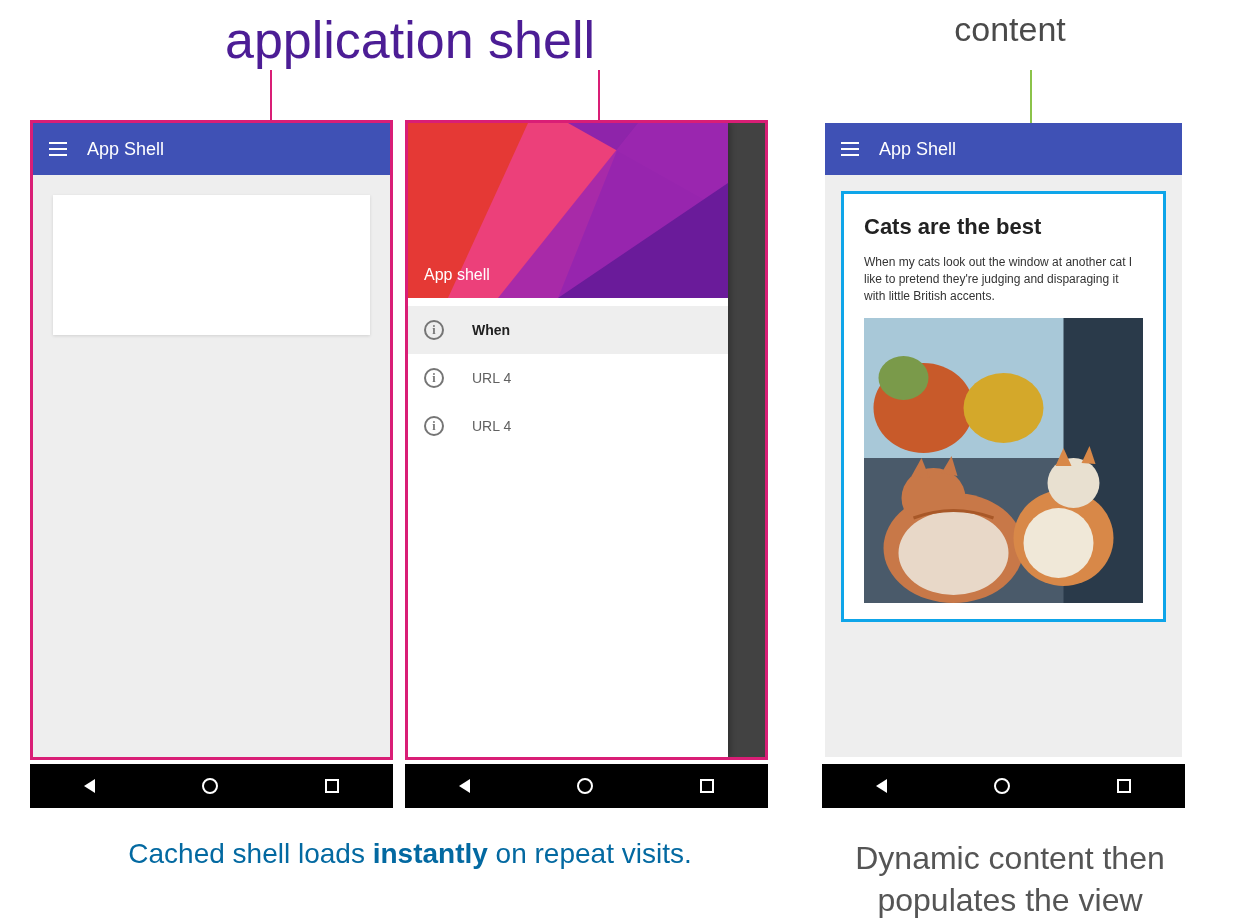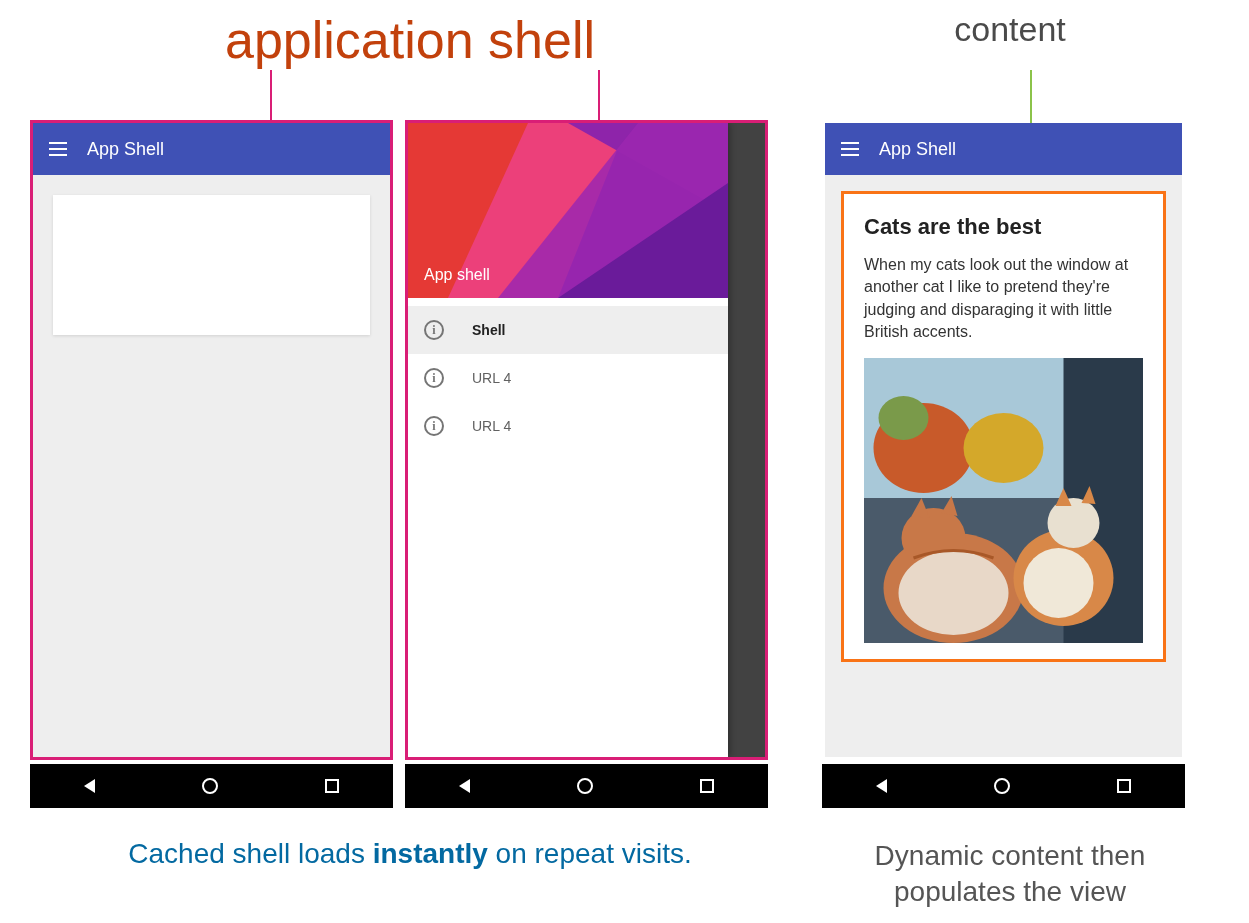--- a/index.html
+++ b/index.html
@@ -13,21 +13,21 @@
     }
     .headers {
       display: flex;
       margin-bottom: 0;
     }
     .header-left {
       width: 760px;
       text-align: center;
       font-size: 52px;
       font-weight: 300;
-      color: #c2410c;
+      color: #4c1d95;
     }
     .header-right {
       width: 400px;
       text-align: center;
       font-size: 34px;
       font-weight: 300;
       color: #4a4a4a;
       margin-left: 20px;
     }
     .connectors {
@@ -148,31 +148,31 @@
       align-items: center;
       justify-content: center;
       font-size: 12px;
       font-weight: bold;
       color: #757575;
       font-family: Georgia, serif;
     }
     .content-card {
       margin: 16px;
       background: #fff;
-      border: 3px solid #f97316;
+      border: 3px solid #0ea5e9;
       padding: 20px 20px 16px;
     }
     .content-title {
       font-size: 22px;
       font-weight: 700;
       color: #222;
       margin-bottom: 14px;
     }
     .content-body {
-      font-size: 16px;
+      font-size: 12px;
       line-height: 1.4;
       color: #333;
       margin-bottom: 14px;
     }
     .content-image {
       width: 100%;
       height: 285px;
       position: relative;
       overflow: hidden;
     }
@@ -196,21 +196,21 @@
       width: 760px;
       text-align: center;
       font-size: 28px;
       font-weight: 300;
       color: #0369a1;
     }
     .caption-left b { font-weight: 700; }
     .caption-right {
       width: 400px;
       text-align: center;
-      font-size: 28px;
+      font-size: 32px;
       font-weight: 300;
       color: #555;
       line-height: 1.3;
       margin-left: 20px;
     }
     .tri { width:0; height:0; border-top:7px solid transparent; border-bottom:7px solid transparent; border-right:11px solid #fff; }
     .circ { width:16px; height:16px; border:2px solid #fff; border-radius:50%; }
     .sq { width:14px; height:14px; border:2px solid #fff; }
   </style>
 </head>
@@ -262,21 +262,21 @@
               <polygon points="40,175 120,0 220,0 150,175" fill="#ec407a"></polygon>
               <polygon points="160,0 320,0 320,90" fill="#8e24aa"></polygon>
               <polygon points="90,175 230,0 320,0 320,175" fill="#9c27b0" opacity="0.85"></polygon>
               <polygon points="150,175 320,60 320,175" fill="#6a1b9a"></polygon>
             </svg>
             <div class="drawer-title">App shell</div>
           </div>
           <div class="drawer-items">
             <div class="drawer-item active">
               <div class="info-icon">i</div>
-              <span>Shell</span>
+              <span>When</span>
             </div>
             <div class="drawer-item">
               <div class="info-icon">i</div>
               <span>URL 4</span>
             </div>
             <div class="drawer-item">
               <div class="info-icon">i</div>
               <span>URL 4</span>
             </div>
           </div>

